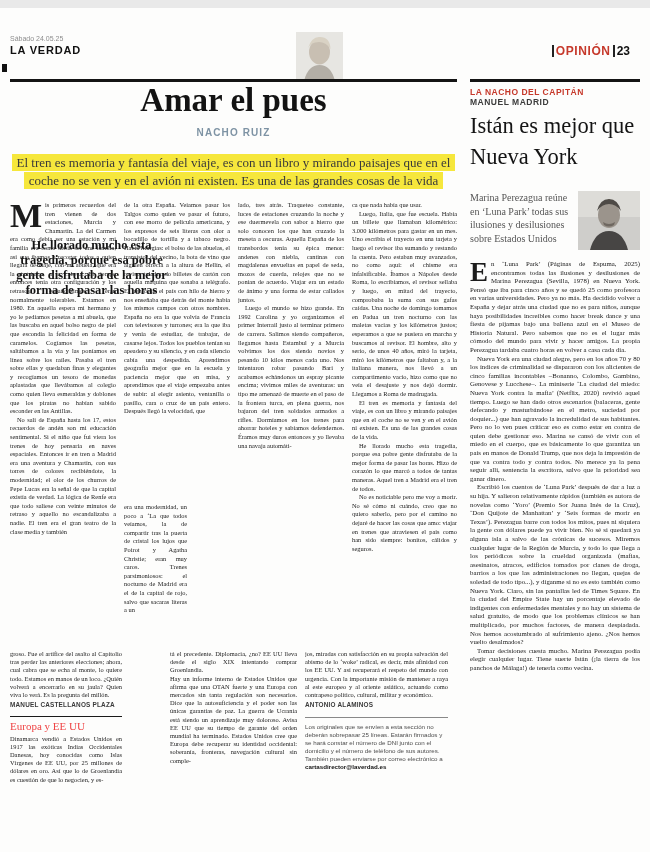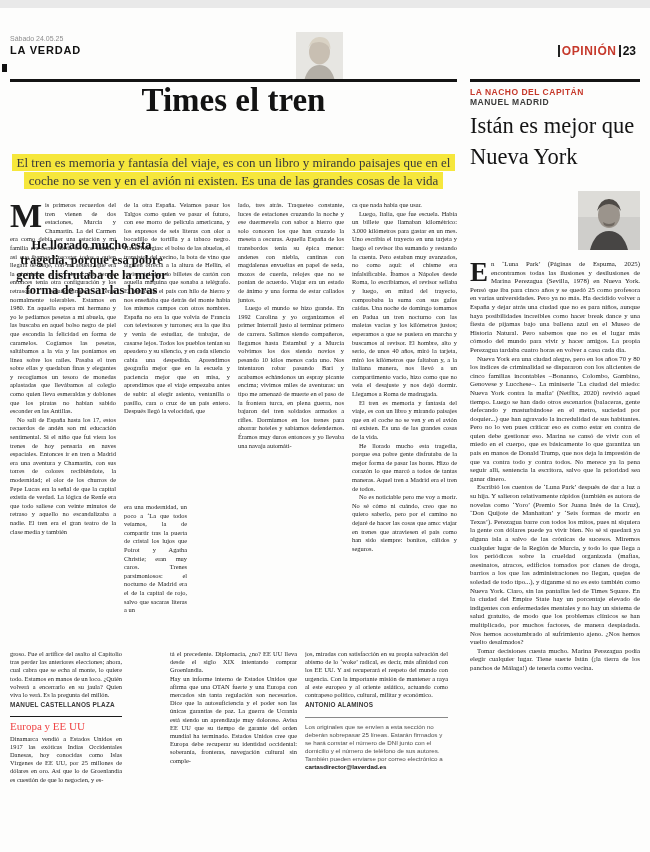--- a/index.html
+++ b/index.html
@@ -4,21 +4,21 @@
 <style>
   html,body{margin:0;padding:0;background:#e9e9e9;}
   .page{position:relative;width:650px;height:852px;background:#fdfdfc;margin:8px auto;
         font-family:"Liberation Serif",serif;color:#1a1a1a;overflow:hidden;}
   .abs{position:absolute;}
   
   .foldmark{left:2px;top:56px;width:5px;height:8px;background:#111;}
   .date{left:10px;top:27px;font-family:"Liberation Sans",sans-serif;font-size:7px;color:#8d8d8d;}
   .masthead{left:10px;top:36px;font-family:"Liberation Sans",sans-serif;font-size:11px;font-weight:bold;
             letter-spacing:.8px;color:#111;}
-  .section-block{top:36px;right:14px;display:flex;align-items:center;gap:2px;
+  .section-block{top:36px;right:20px;display:flex;align-items:center;gap:2px;
                  font-family:"Liberation Sans",sans-serif;font-weight:bold;font-size:12px;}
   .vbar{width:2px;height:12px;background:#222;}
   .section-name{color:#c6392b;letter-spacing:.6px;}
   .page-num{color:#111;}
   .rule-main{left:10px;top:71px;width:447px;height:3px;background:#141414;}
   .rule-side{left:470px;top:71px;width:170px;height:3px;background:#141414;}
   .photo-top{left:296px;top:24px;width:47px;height:49px;}
   
   .title{left:10px;top:74px;width:447px;text-align:center;font-size:33px;font-weight:bold;color:#131313;}
   .byline{left:10px;top:119px;width:447px;text-align:center;font-family:"Liberation Sans",sans-serif;
@@ -86,21 +86,22 @@
   </div>
   <svg class="abs photo-top" viewBox="0 0 47 49">
     <rect width="47" height="49" fill="#e7e6e2"></rect>
     <ellipse cx="23.5" cy="20" rx="10.5" ry="12.5" fill="#c8bfb2"></ellipse>
     <path d="M12 16 Q16 4 24 5 Q34 5 34.5 17 Q30 10 23 10 Q15 10 12 16 Z" fill="#d9d2c4"></path>
     <path d="M8 49 Q12 33 23.5 33 Q35 33 39 49 Z" fill="#b3aea6"></path>
   </svg>
   <div class="abs rule-main"></div>
   <div class="abs rule-side"></div>
 
-  <div class="abs title">Times el tren</div>
+  <div class="abs title">Amar el pues</div>
+  <div class="abs byline">NACHO RUIZ</div>
   <div class="abs standfirst">
     <span class="hl">El tren es memoria y fantasía del viaje, es con un libro y mirando paisajes que en el coche no se ven y en el avión ni existen. Es una de las grandes cosas de la vida</span>
   </div>
 
   <div class="abs bodywrap">
     <div class="col c1">
       <p><span class="dropcap">M</span><span>is primeros recuerdos del tren vienen de dos estaciones, Murcia y Chamartín. La del Carmen era como debía ser una estación y mi familia era como debía ser una familia, así que íbamos a recoger todos a quien llegara de viaje, con mi abuela, que era la matriarca, a la cabeza. El tiempo entonces tenía otra configuración y los retrasos, españolísimos, eran normalmente tolerables. Estamos en 1980. En aquella espera mi hermano y yo le pedíamos pesetas a mi abuela, que las buscaba en aquel bolso negro de piel que escondía la felicidad en forma de caramelos. Cogíamos las pesetas, saltábamos a la vía y las poníamos en línea sobre los raíles. Pasaba el tren sobre ellas y quedaban finas y elegantes y recogíamos un tesoro de monedas aplastadas que llevábamos al colegio como quien lleva esmeraldas y doblones que los piratas no habían sabido esconder en las Antillas.</span></p>
       <p>No salí de España hasta los 17, estos recuerdos de andén son mi educación sentimental. Si el niño que fui viera los trenes de hoy pensaría en naves espaciales. Entonces ir en tren a Madrid era una aventura y Chamartín, con sus torres de colores recibiéndote, la modernidad; el olor de los churros de Pepe Lucas era la señal de que la capital existía de verdad. La lógica de Renfe era que todo saliese con veinte minutos de retraso y aquello no escandalizaba a nadie. El tren era el gran teatro de la clase media y también</p>
     </div>
     <div class="col c2a">
@@ -141,20 +142,21 @@
       <p>jos, miradas con satisfacción en su propia salvación del abismo de lo ‘woke’ radical, es decir, más afinidad con los EE UU. Y así recuperará el respeto del mundo con urgencia. Con la importante misión de mantener a raya al este europeo y al oriente asiático, actuando como contrapeso político, cultural, militar y económico.</p>
       <div class="sig">ANTONIO ALAMINOS</div>
       <div class="drule"></div>
       <div class="disclaimer"><span>Los originales que se envíen a esta sección no deberán sobrepasar 25 líneas. Estarán firmados y se hará constar el número de DNI junto con el domicilio y el número de teléfono de sus autores. También pueden enviarse por correo electrónico a </span><a href="#">cartasdirector@laverdad.es</a></div>
     </div>
   </div>
 
   <div class="abs kicker">LA NACHO DEL CAPITÁN</div>
   <div class="abs side-author">MANUEL MADRID</div>
   <div class="abs side-title">Istán es mejor que Nueva York</div>
+  <div class="abs side-standfirst">Marina Perezagua reúne en ‘Luna Park’ todas sus ilusiones y desilusiones sobre Estados Unidos</div>
   <svg class="abs photo-side" viewBox="0 0 62 59">
     <rect width="62" height="59" fill="#cfcecb"></rect>
     <rect x="0" y="0" width="62" height="26" fill="#dddcd8"></rect>
     <ellipse cx="31" cy="24" rx="11" ry="13" fill="#9b948c"></ellipse>
     <path d="M19 20 Q22 8 31 8 Q40 8 43 20 Q38 13 31 13 Q24 13 19 20 Z" fill="#4e4a46"></path>
     <path d="M25 31 Q31 35 37 31 L36 34 Q31 37 26 34 Z" fill="#6f6861"></path>
     <path d="M12 59 Q17 40 31 40 Q45 40 50 59 Z" fill="#474544"></path>
   </svg>
   <div class="abs side-body">
     <p><span class="dropcap-s">E</span><span>n ‘Luna Park’ (Páginas de Espuma, 2025) encontramos todas las ilusiones y desilusiones de Marina Perezagua (Sevilla, 1978) en Nueva York. Pensó que iba para cinco años y se quedó 25 como profesora en varias universidades. Pero ya no más. Ha decidido volver a España y dejar atrás una ciudad que no es para niños, aunque haya posibilidades increíbles como hacer break dance y una fiesta de pijamas bajo una ballena azul en el Museo de Historia Natural. Pero sabemos que no es el lugar más cómodo del mundo para vivir y hacer amigos. La propia Perezagua tardaba cuatro horas en volver a casa cada día.</span></p>

